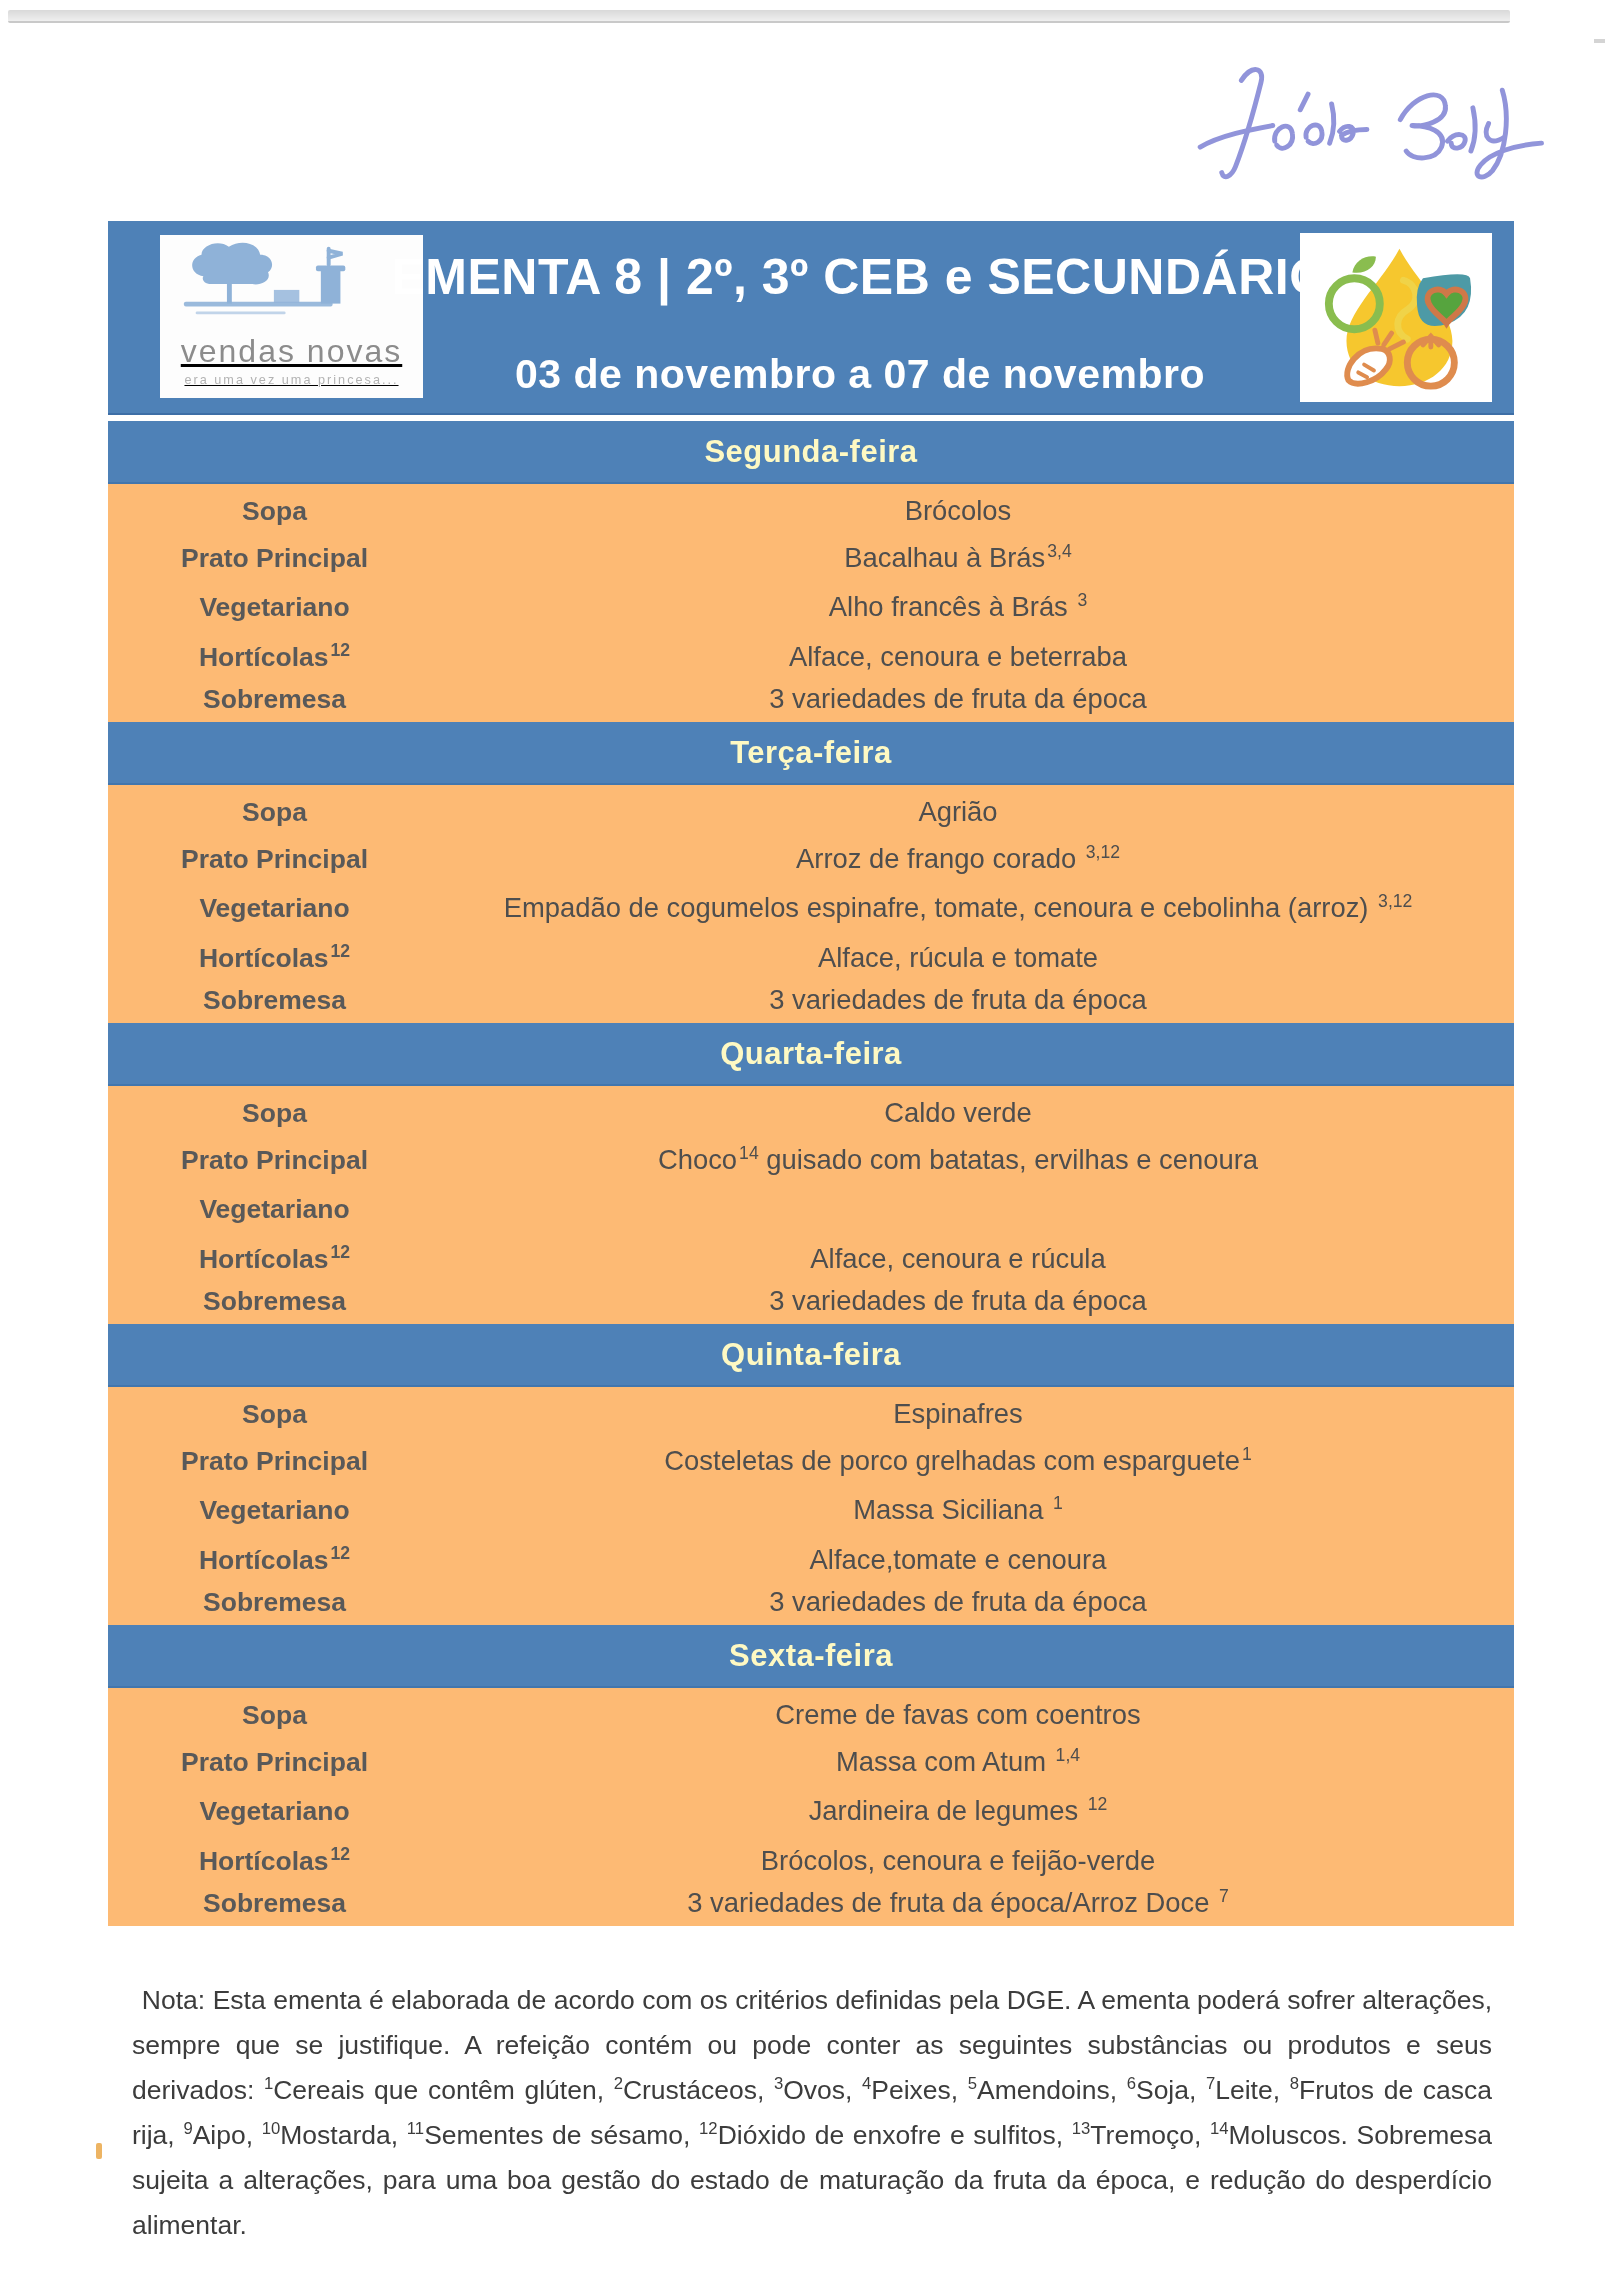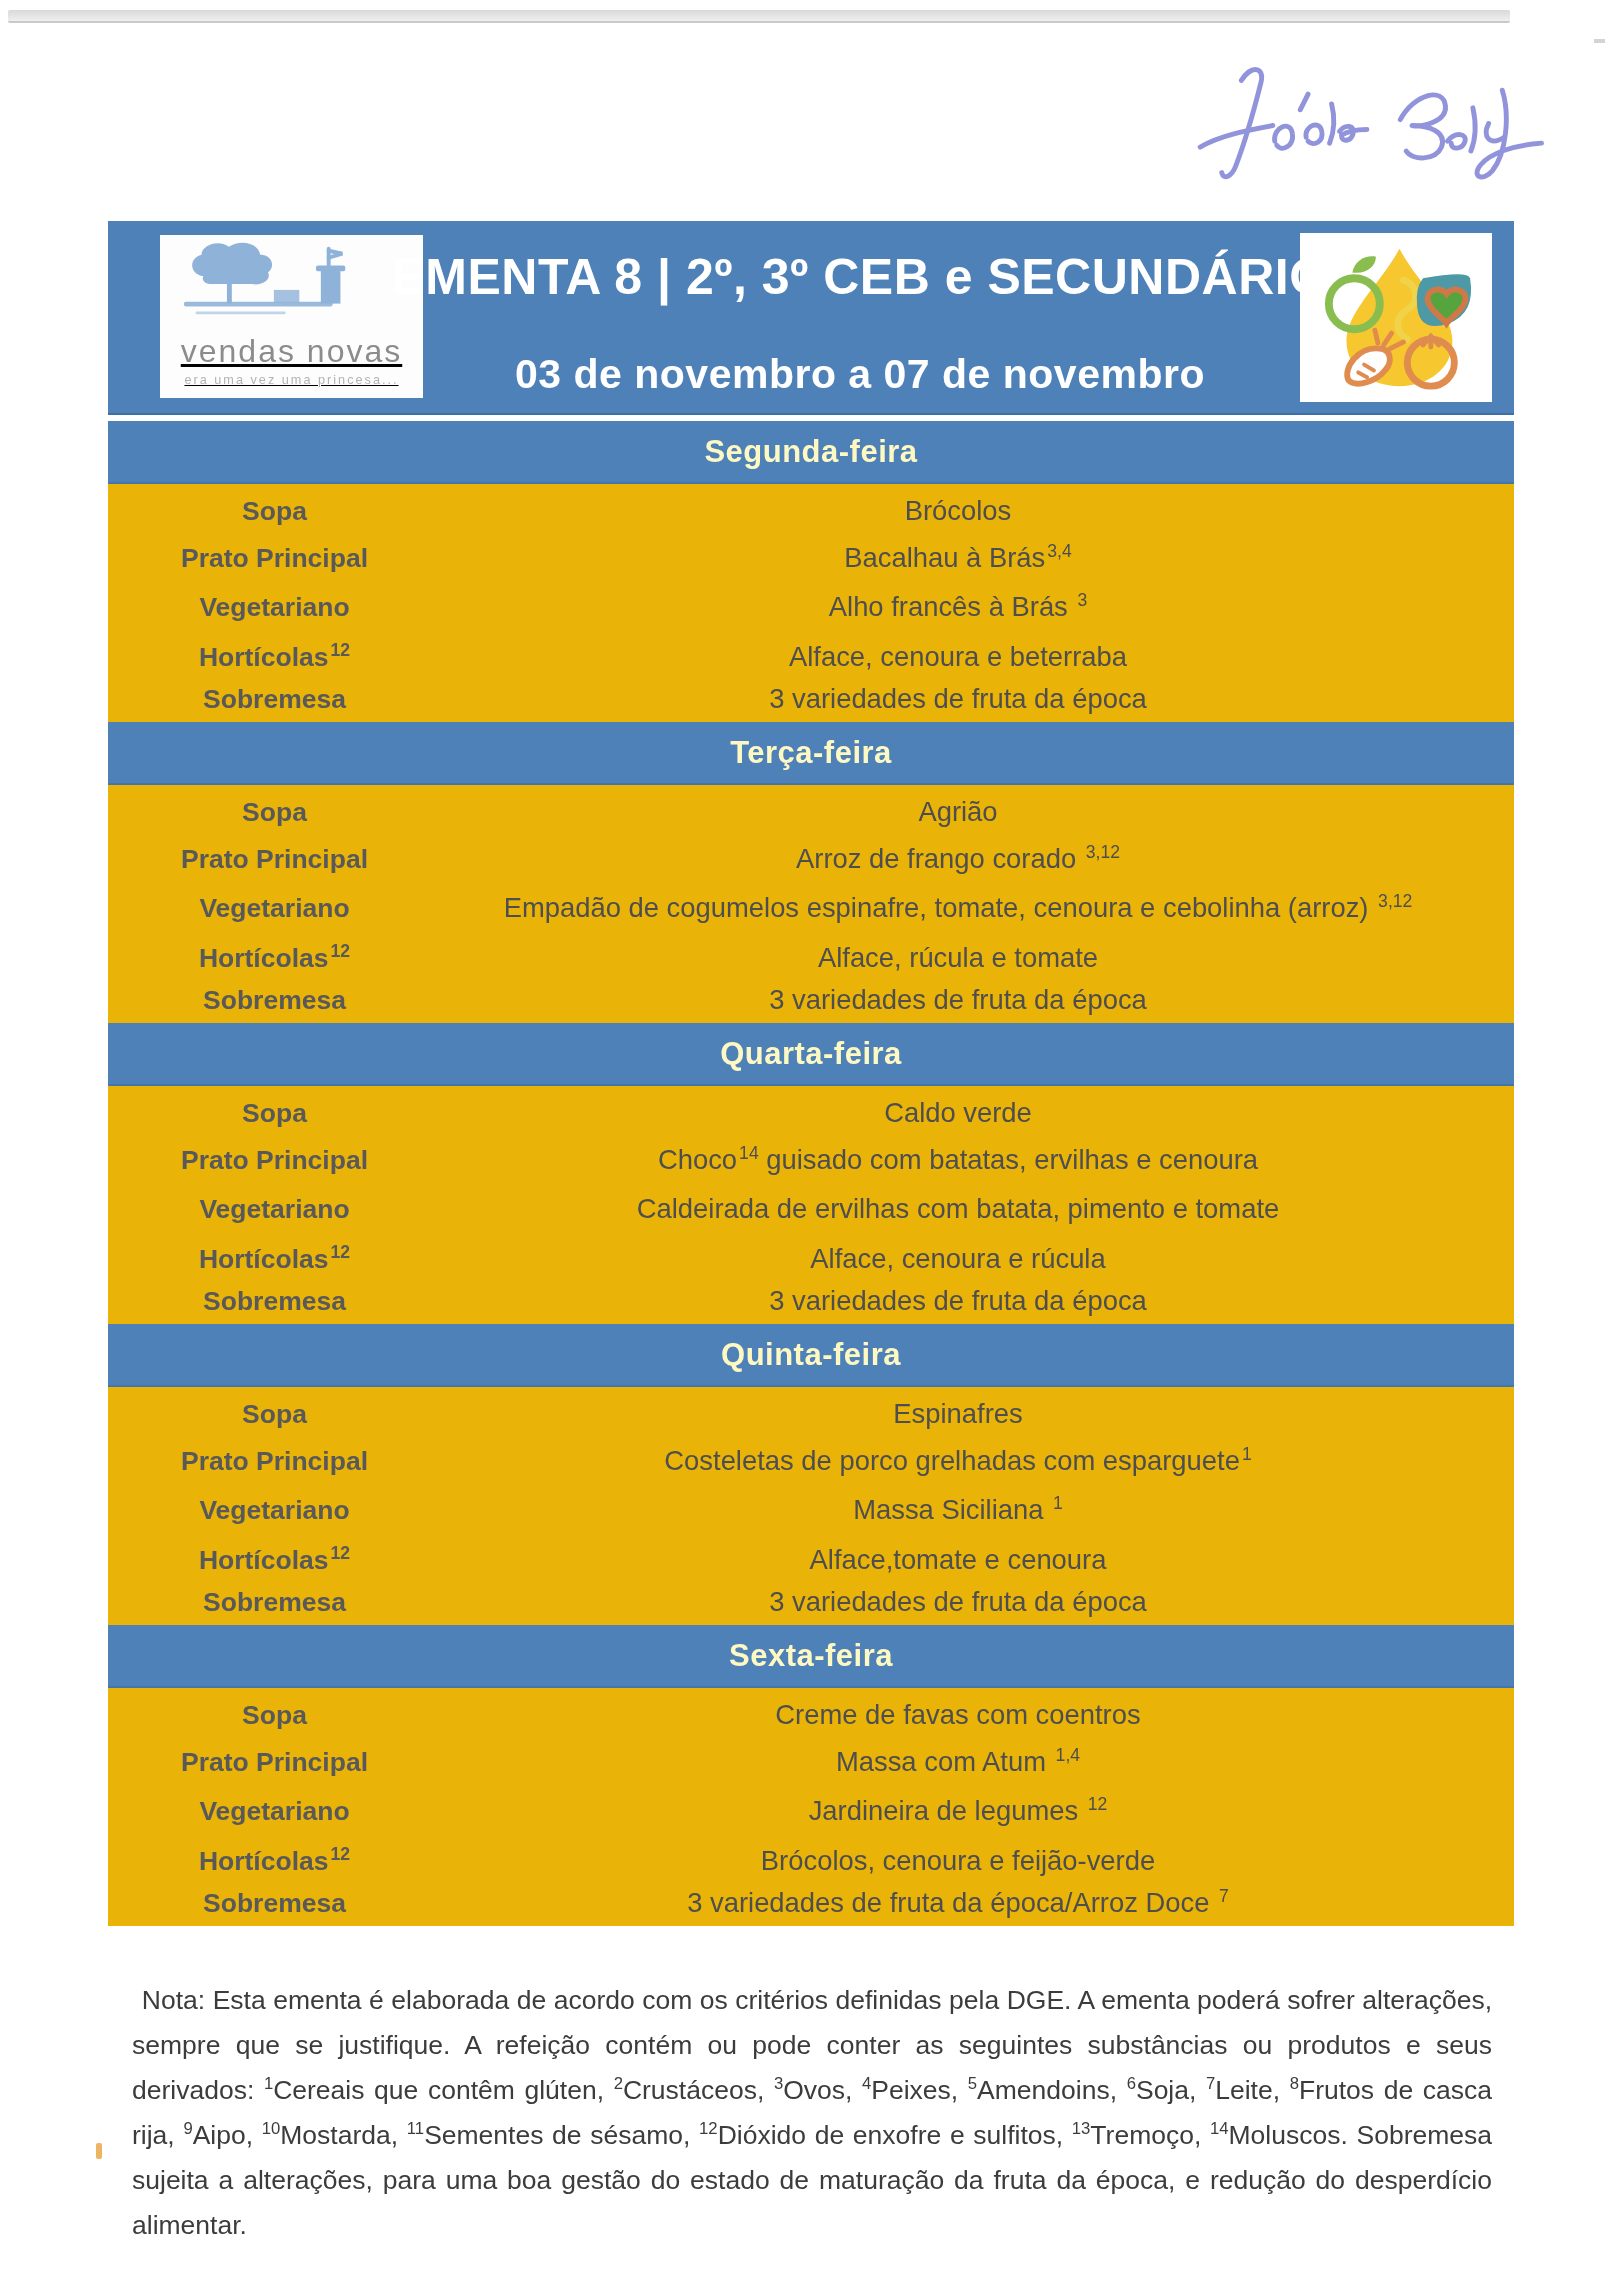--- a/index.html
+++ b/index.html
@@ -39,21 +39,21 @@
     display:flex;align-items:center;justify-content:center;
   }
   
   .menu{position:absolute;left:108px;top:421px;width:1406px;}
   .day-section{width:100%;}
   .day-band{
     height:61px;background:#4e81b7;border-bottom:2px solid #4276ad;
     display:flex;align-items:center;justify-content:center;
     font-size:31px;font-weight:bold;color:#fef9c3;letter-spacing:0.5px;
   }
-  .day-content{height:238px;box-sizing:border-box;padding-top:3.9px;background:#eab308;}
+  .day-content{height:238px;box-sizing:border-box;padding-top:3.9px;background:#fdba74;}
   .menu-row{display:flex;align-items:center;}
   .menu-row.r0{height:47px;}
   .menu-row.r1{height:47px;}
   .menu-row.r2{height:51px;}
   .menu-row.r3{height:49px;}
   .menu-row.r4{height:35px;}
   .row-label{width:333px;text-align:center;font-weight:bold;font-size:26.5px;color:#595959;}
   .row-value{flex:1;padding-right:39px;text-align:center;font-size:27.4px;color:#4e4e4e;}
   sup.lab-sup,sup.val-sup{font-size:17.6px;line-height:0;margin-left:2px;}
   
@@ -190,21 +190,20 @@
         <div class="menu-row r0">
           <div class="row-label">Sopa</div>
           <div class="row-value">Caldo verde</div>
         </div>
         <div class="menu-row r1">
           <div class="row-label">Prato Principal</div>
           <div class="row-value">Choco<sup class="val-sup">14</sup> guisado com batatas, ervilhas e cenoura</div>
         </div>
         <div class="menu-row r2">
           <div class="row-label">Vegetariano</div>
-          <div class="row-value">Caldeirada de ervilhas com batata, pimento e tomate</div>
         </div>
         <div class="menu-row r3">
           <div class="row-label">Hortícolas<sup class="lab-sup">12</sup></div>
           <div class="row-value">Alface, cenoura e rúcula</div>
         </div>
         <div class="menu-row r4">
           <div class="row-label">Sobremesa</div>
           <div class="row-value">3 variedades de fruta da época</div>
         </div>
       </div>

